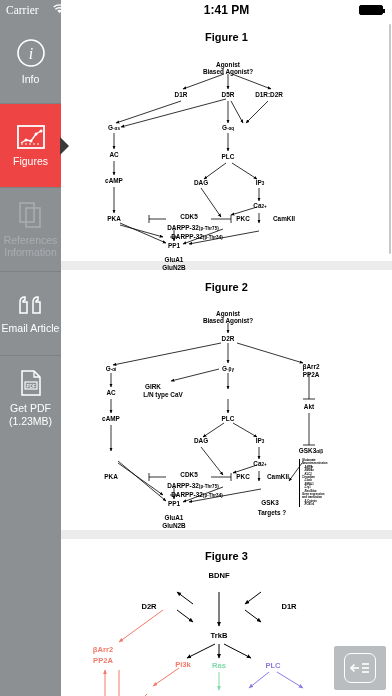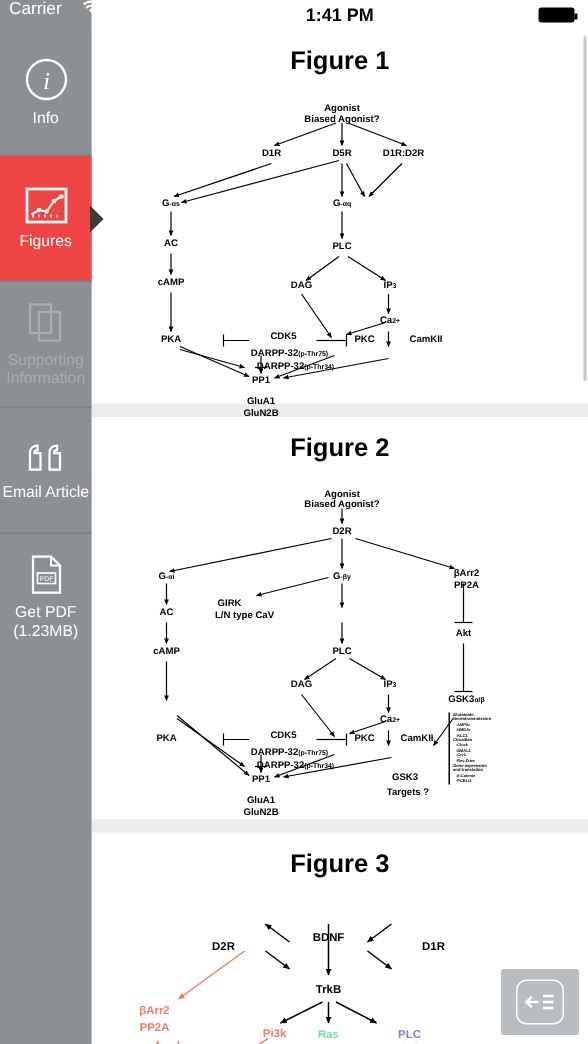--- a/index.html
+++ b/index.html
@@ -11,22 +11,22 @@
   }
   .app { position:relative; width:392px; height:696px; display:flex; }
 
   
   .sidebar {
     width:61px; height:696px; background:#8c9093;
     display:flex; flex-direction:column; align-items:stretch;
     position:relative; z-index:5; flex:0 0 61px;
   }
   .status-left {
-    height:20px; display:flex; gap:14px;
-    padding-left:6px; color:#fff; font-size:11.5px;
+    height:20px; display:flex; align-items:center; gap:14px;
+    padding-left:6px; color:#fff; font-size:11.5px;font-family:Liberation Serif, serif;
   }
   .wifi { display:inline-block; }
   .side-item {
     position:relative; height:84px;
     display:flex; flex-direction:column; align-items:center; justify-content:center;
     color:#ffffff; gap:5px;
     border-bottom:1px solid #7d8184;
   }
   .side-item .lbl { font-size:10.5px; line-height:12px; text-align:center; }
   .side-item.selected { background:#ef4444; }
@@ -45,21 +45,21 @@
   .status-bar {
     height:20px; background:#ffffff; display:flex; align-items:center;
     justify-content:center; position:relative; font-size:12px; font-weight:600; color:#000;
   }
   .battery { position:absolute; right:9px; top:5px; width:24px; height:10px;
              border:1px solid #000; background:#000; border-radius:2px; }
   .battery:after { content:""; position:absolute; right:-3px; top:3px; width:2px;height:4px;background:#000;}
 
   .scroller { height:676px; overflow:hidden; position:relative; }
   .card { background:#ffffff; padding:8px 10px 14px 10px; margin-bottom:9px; position:relative; }
-  .fig-title { text-align:center; font-size:17px; font-weight:600; color:#000; margin:3px 0 8px; }
+  .fig-title { text-align:center; font-size:11px; font-weight:600; color:#000; margin:3px 0 8px; }
 
   .diagram { position:relative; margin:0 auto; }
   .node {
     position:absolute; font-size:6.4px; font-weight:bold; color:#000;
     white-space:nowrap; transform:translate(-50%,-50%); text-align:center; line-height:8px;
   }
   .node.big { font-size:7.6px; }
   .node .sm { font-size:4.6px; }
   svg.edges { position:absolute; inset:0; overflow:visible; }
 
@@ -134,21 +134,21 @@
     </div>
 
 
     <div class="side-item disabled">
       <span>
         <svg width="26" height="28" viewBox="0 0 26 28">
             <rect x="2" y="2" width="14" height="19" fill="none" stroke="#c3c7ca" stroke-width="1.5"></rect>
             <rect x="8" y="7" width="14" height="19" fill="none" stroke="#c3c7ca" stroke-width="1.5"></rect>
           </svg>
       </span>
-      <span class="lbl">Supporting</span>
+      <span class="lbl">References</span>
       <span class="lbl" style="margin-top:-5px">Information</span>
     </div>
 
 
     <div class="side-item">
       <span>
         <svg width="30" height="24" viewBox="0 0 30 24">
             <path d="M4 20V9c0-3 2-5 5-5v3c-1.4 0-2 .9-2 2h4v11z" fill="none" stroke="#fff" stroke-width="1.5"></path>
             <path d="M17 20V9c0-3 2-5 5-5v3c-1.4 0-2 .9-2 2h4v11z" fill="none" stroke="#fff" stroke-width="1.5"></path>
           </svg>
@@ -381,21 +381,21 @@
             </g>
             <g stroke="#8b7ae0" stroke-width="1" fill="none" marker-end="url(#ahP)">
               <line x1="198" y1="102" x2="178" y2="118"></line>
               <line x1="206" y1="102" x2="232" y2="118"></line>
               <line x1="176" y1="128" x2="176" y2="142"></line>
             </g>
             <g stroke="#8b7ae0" stroke-width="1" fill="none">
               <line x1="236" y1="128" x2="236" y2="160"></line>
             </g>
           </svg>
-          <div class="node big" style="left:148px;top:31px;">BDNF</div>
+          <div class="node big" style="left:148px;top:6px;">BDNF</div>
           <div class="node big" style="left:78px;top:37px;">D2R</div>
           <div class="node big" style="left:218px;top:37px;">D1R</div>
           <div class="node big" style="left:148px;top:66px;">TrkB</div>
           <div class="node big" style="left:32px;top:80px;color:#f4796a;">βArr2</div>
           <div class="node big" style="left:32px;top:91px;color:#f4796a;">PP2A</div>
           <div class="node big" style="left:112px;top:95px;color:#f4796a;">Pi3k</div>
 
           <div class="node big" style="left:148px;top:96px;color:#7fd9a6;">Ras</div>
 
           <div class="node big" style="left:202px;top:96px;color:#8b7ae0;">PLC</div>

